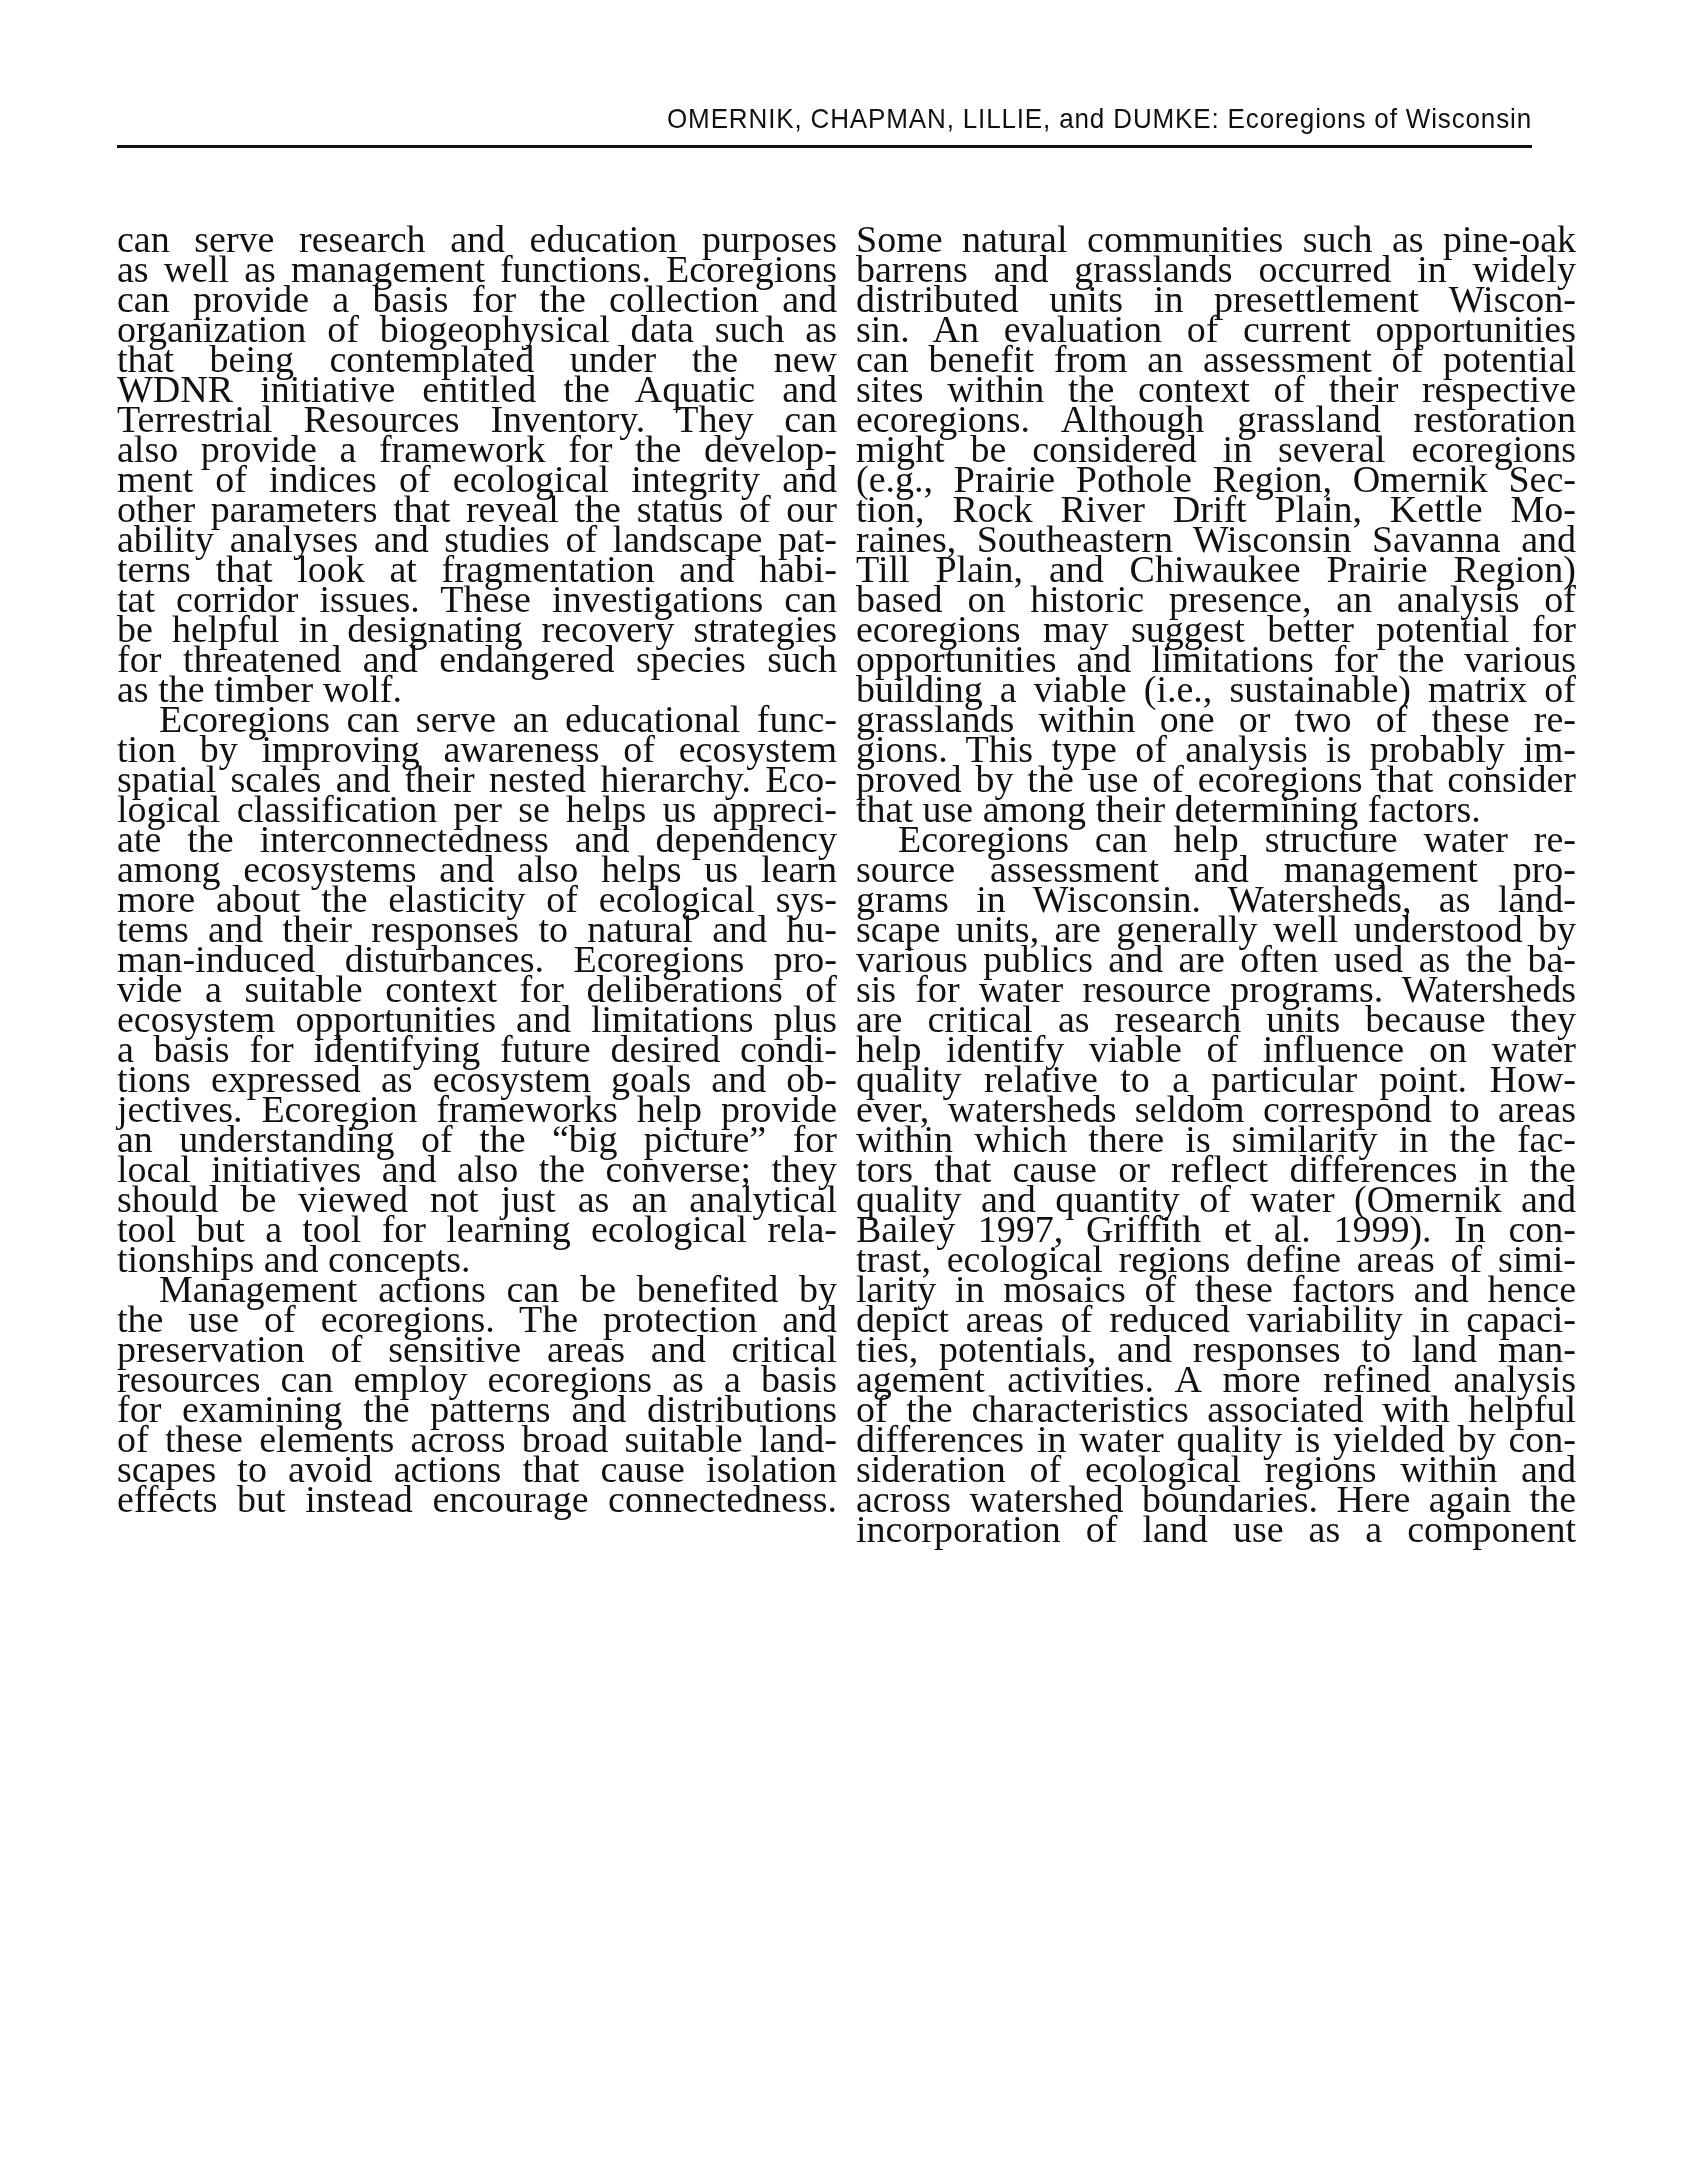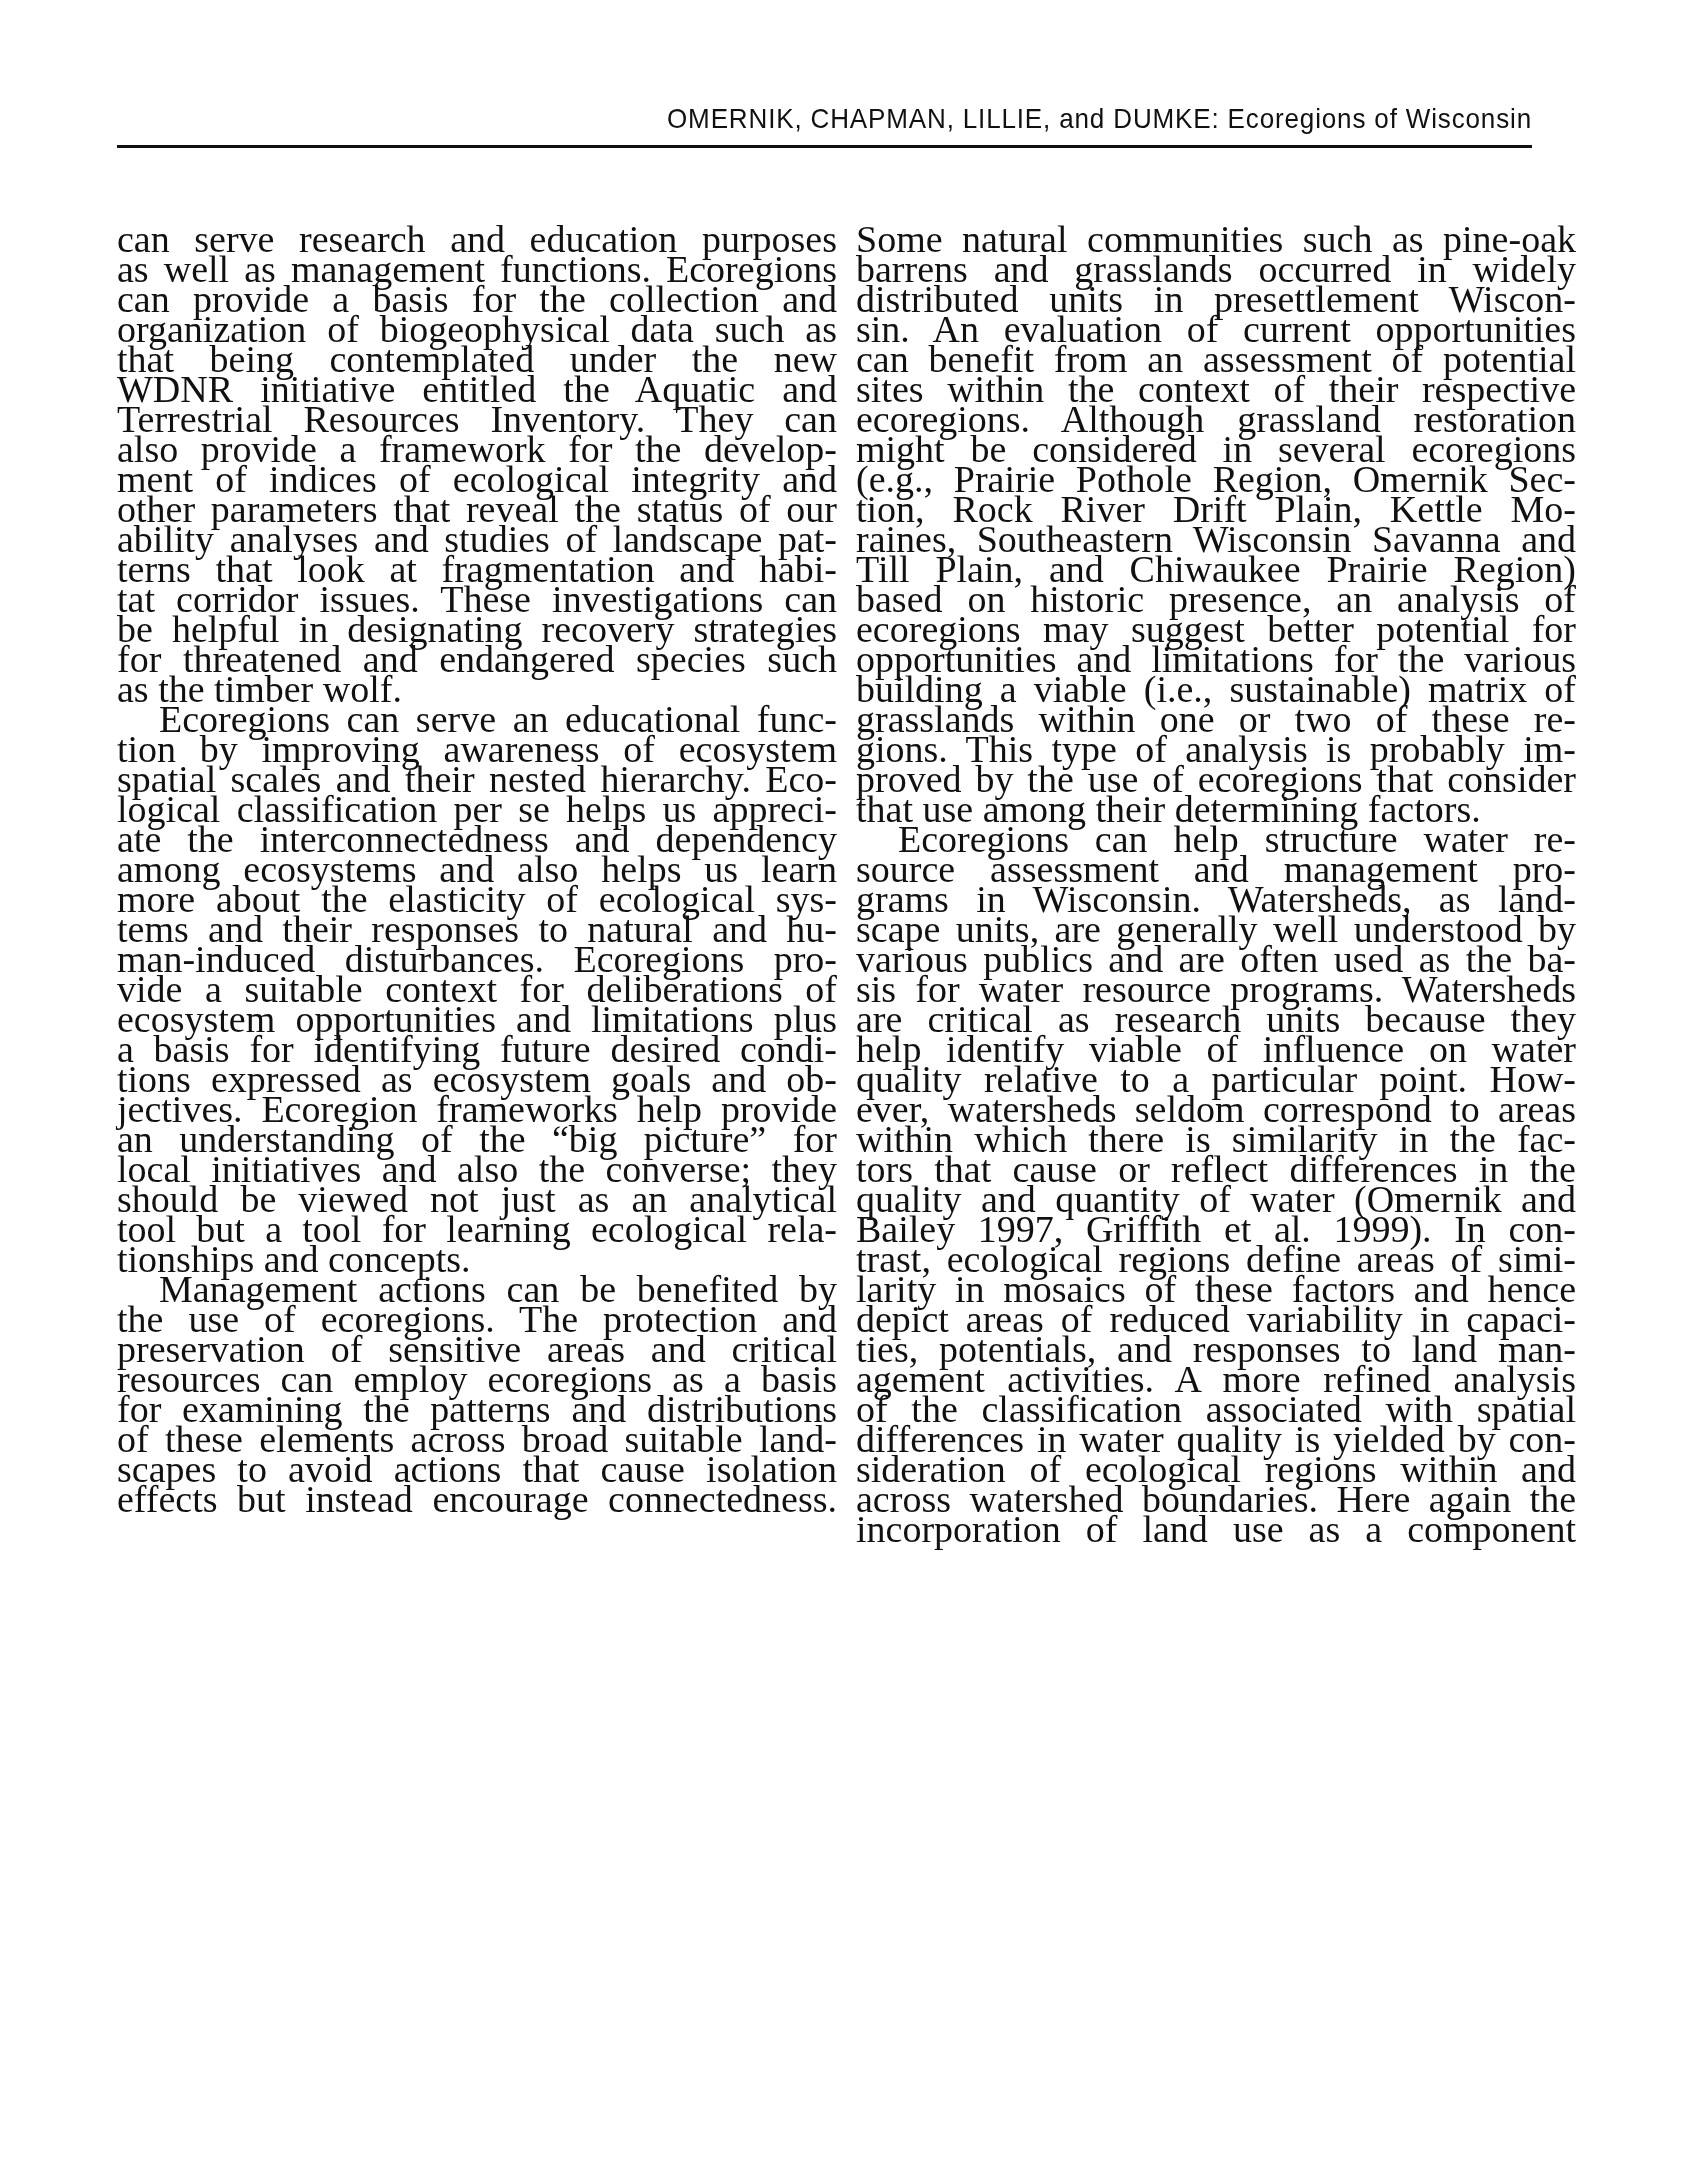--- a/index.html
+++ b/index.html
@@ -140,19 +140,19 @@
   <span class="line">ever, watersheds seldom correspond to areas</span>
   <span class="line">within which there is similarity in the fac-</span>
   <span class="line">tors that cause or reflect differences in the</span>
   <span class="line">quality and quantity of water (Omernik and</span>
   <span class="line">Bailey 1997, Griffith et al. 1999). In con-</span>
   <span class="line">trast, ecological regions define areas of simi-</span>
   <span class="line">larity in mosaics of these factors and hence</span>
   <span class="line">depict areas of reduced variability in capaci-</span>
   <span class="line">ties, potentials, and responses to land man-</span>
   <span class="line">agement activities. A more refined analysis</span>
-  <span class="line">of the classification associated with spatial</span>
+  <span class="line">of the characteristics associated with helpful</span>
   <span class="line">differences in water quality is yielded by con-</span>
   <span class="line">sideration of ecological regions within and</span>
   <span class="line">across watershed boundaries. Here again the</span>
   <span class="line">incorporation of land use as a component</span>
 </div>
 
 
 </body></html>

